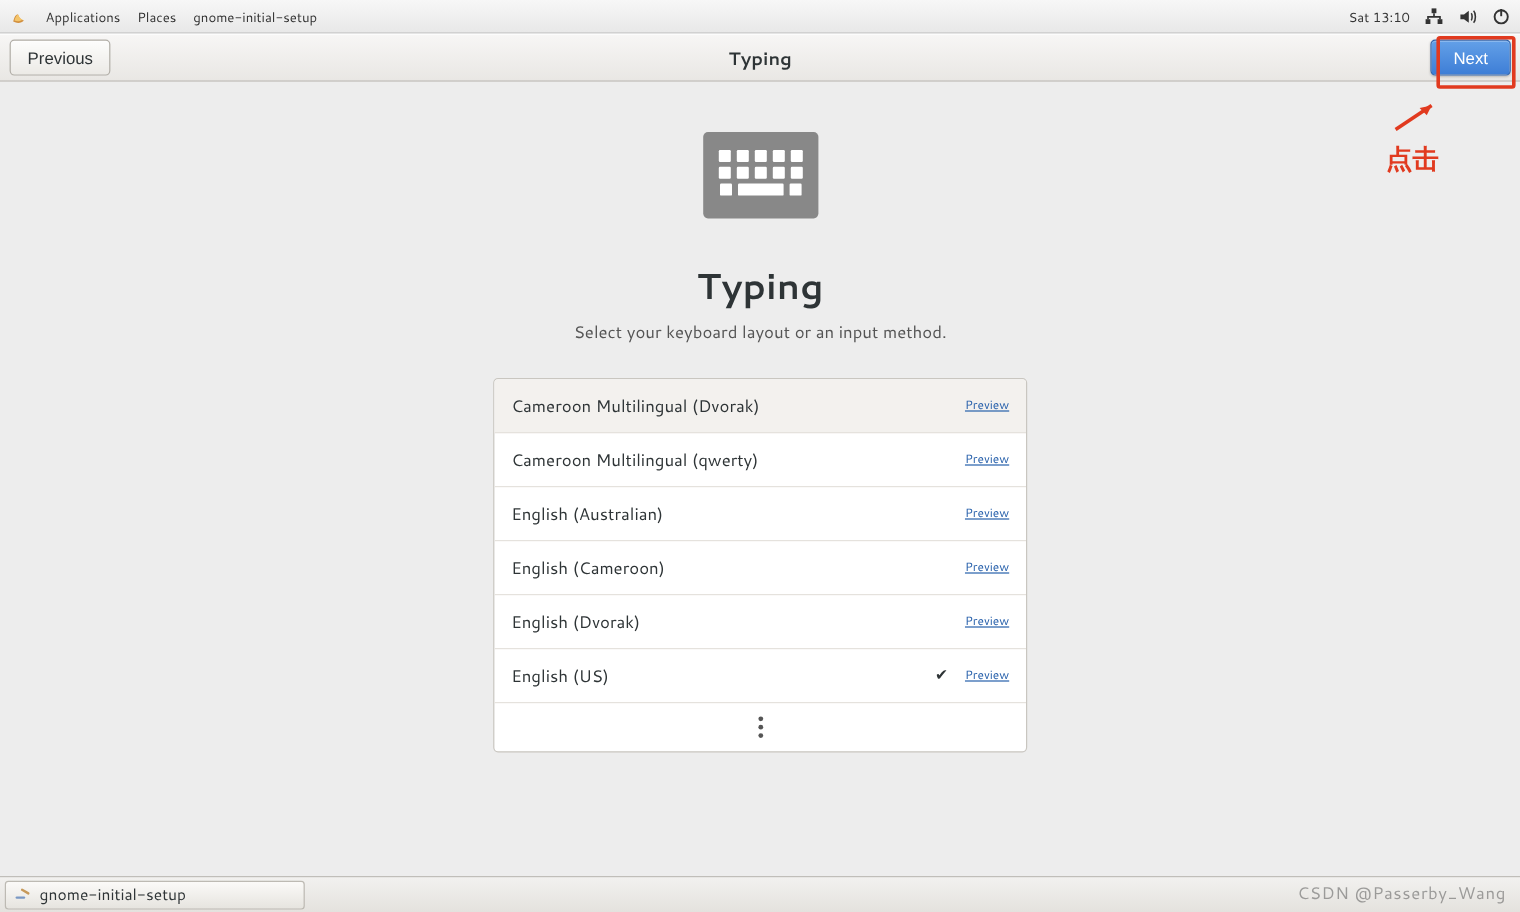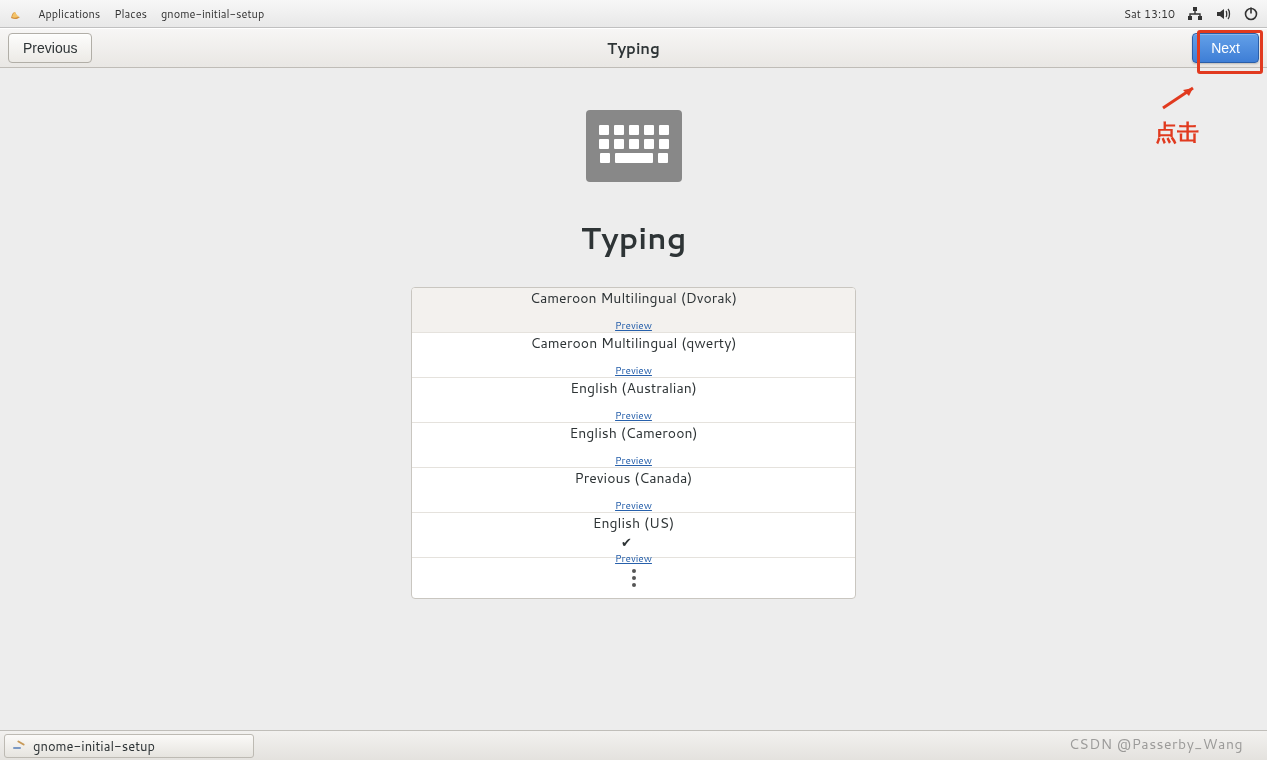--- a/index.html
+++ b/index.html
@@ -98,21 +98,20 @@
     overflow:hidden;
   }
   .list-row {
     display:flex; align-items:center;
     padding:0 14px;
     height:45px;
     border-bottom:1px solid #e5e2dd;
     font-size:14px;
     color:#2e3436;
     cursor:pointer;
-    flex-direction:column;
   }
   .list-row:last-child { border-bottom:none; }
   .list-row.header { background:#f3f1ee; }
   .list-row .spacer { flex:1; }
   .check { margin-right:14px; font-size:13px; color:#2e3436; }
   .preview-link { color:#2760ab; text-decoration:underline; font-size:10px; cursor:pointer; }
   .more-row { justify-content:center; height:40px; }
   .vdots { display:flex; flex-direction:column; gap:3px; }
   .vdots span { width:4px; height:4px; background:#555; border-radius:50%; }
   
@@ -140,21 +139,21 @@
     background: linear-gradient(#fbfaf8,#e6e4df);
     border:1px solid #bdbab3;
     border-radius:3px;
     padding:3px 10px 3px 6px;
     display:flex; align-items:center; gap:6px;
     width:250px;
     height:24px;
   }
   .task-btn .task-icon { width:16px; height:16px; }
   .watermark {
-    position:absolute; right:24px; bottom:6px;
+    position:absolute; right:12px; bottom:6px;
     color:rgba(90,90,90,.55);
     font-size:14px;
     letter-spacing:.5px;
   }
 </style>
 </head>
 <body>
 
 <div class="top-panel">
   <div class="left">
@@ -226,20 +225,21 @@
         <div class="kbd-key"></div>
         <div class="kbd-key"></div>
       </div>
     <div class="kbd-row">
         <div class="kbd-key"></div>
         <div class="kbd-space"></div>
         <div class="kbd-key"></div>
       </div>
   </div>
   <h1 class="page-title">Typing</h1>
+  <div class="page-subtitle">Select your keyboard layout or an input method.</div>
 
   <div class="list-box" id="layout-list">
 
   <div class="list-row header">
         <span>Cameroon Multilingual (Dvorak)</span>
         <span class="spacer"></span>
         <a class="preview-link">Preview</a>
       </div>
       <div class="list-row">
         <span>Cameroon Multilingual (qwerty)</span>
@@ -250,21 +250,21 @@
         <span>English (Australian)</span>
         <span class="spacer"></span>
         <a class="preview-link">Preview</a>
       </div>
       <div class="list-row">
         <span>English (Cameroon)</span>
         <span class="spacer"></span>
         <a class="preview-link">Preview</a>
       </div>
       <div class="list-row">
-        <span>Previous (Canada)</span>
+        <span>English (Dvorak)</span>
         <span class="spacer"></span>
         <a class="preview-link">Preview</a>
       </div>
       <div class="list-row">
         <span>English (US)</span>
         <span class="spacer"></span>
         <span class="check">✔</span>
         <a class="preview-link">Preview</a>
       </div>
       <div class="list-row more-row">

